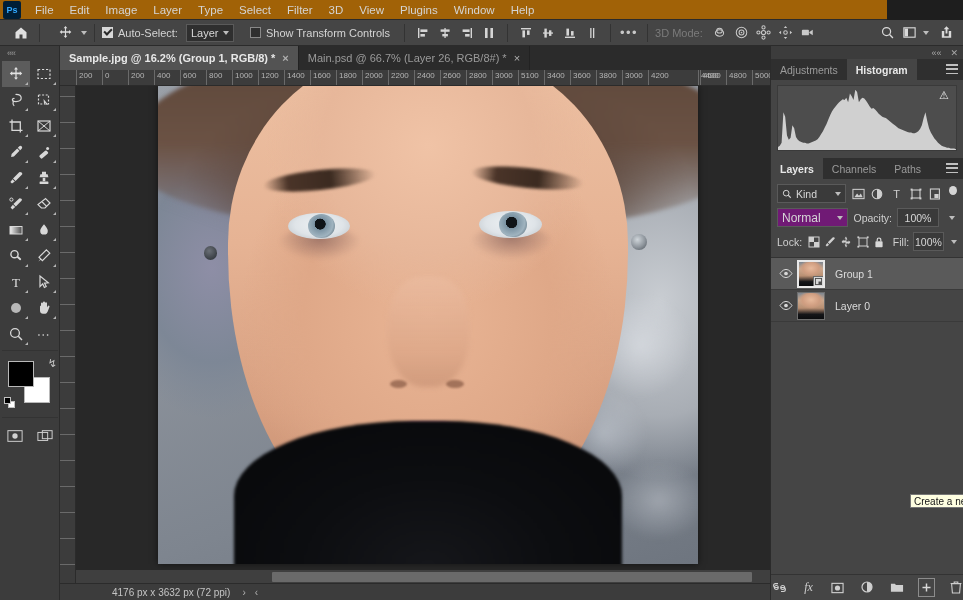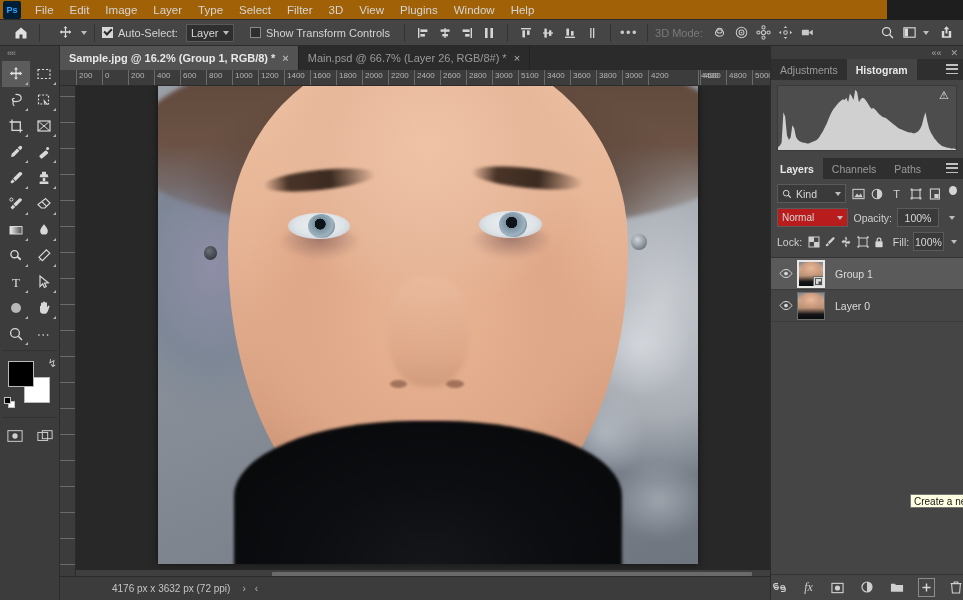--- a/index.html
+++ b/index.html
@@ -268,21 +268,21 @@
   .earring {
     position: absolute; left: 87.5%; top: 31%; width: 3%; height: 3.4%;
     background: radial-gradient(circle at 40% 35%, #cfd5da 0%, #8d949b 55%, #4a5158 100%);
     border-radius: 50%; filter: blur(.6px);
   }
   .earring.l2 { left: 8.5%; top: 33.5%; width: 2.4%; height: 2.8%;
     background: radial-gradient(circle at 40% 35%, #6a6f76 0%, #3a3f45 70%); }
 
   
   .statusbar {
-    position: absolute; bottom: 0; left: 0; width: 710px; height: 24px;
+    position: absolute; bottom: 0; left: 0; width: 710px; height: 17px;
     background: #3c3c3c; display: flex; align-items: center;
     font-size: 10px; color: #c4c4c4; border-top: 1px solid #2b2b2b;
   }
   .status-text { margin-left: 52px; white-space: nowrap; }
   .status-arrow { margin-left: 12px; font-size: 10px; color: #b0b0b0; }
   .hscroll-track {
     position: absolute; bottom: 16px; left: 16px; width: 694px; height: 14px;
     background: #3f3f3f;
   }
   .hscroll-thumb {
@@ -342,23 +342,23 @@
     justify-content: center; color: #cfcfcf; font-size: 11px; cursor: default;
   }
   .toggle-dot {
     width: 9px; height: 9px; border-radius: 50%; background: #d5d5d5;
     margin-left: 2px; margin-top: -7px;
   }
   .blend-row {
     display: flex; align-items: center; padding: 0 6px 5px 6px; gap: 5px;
   }
   .blend-select {
-    background: #b91c1c; border: 1px solid #5a5a5a; height: 19px; flex: 1;
+    background: #701a75; border: 1px solid #5a5a5a; height: 19px; flex: 1;
     display: flex; align-items: center; justify-content: space-between;
-    padding: 0 4px; color: #d6d6d6; font-size: 10px;
+    padding: 0 4px; color: #d6d6d6; font-size: 12px;
   }
   .opacity-label { font-size: 10.5px; color: #cfcfcf; white-space: nowrap; }
   .num-field {
     background: #3a3a3a; border: 1px solid #5a5a5a; height: 19px; width: 42px;
     display: flex; align-items: center; justify-content: center;
     color: #d6d6d6; font-size: 10.5px;
   }
   .num-caret {
     width: 13px; height: 19px; display: flex; align-items: center;
     justify-content: center; color: #bdbdbd;

